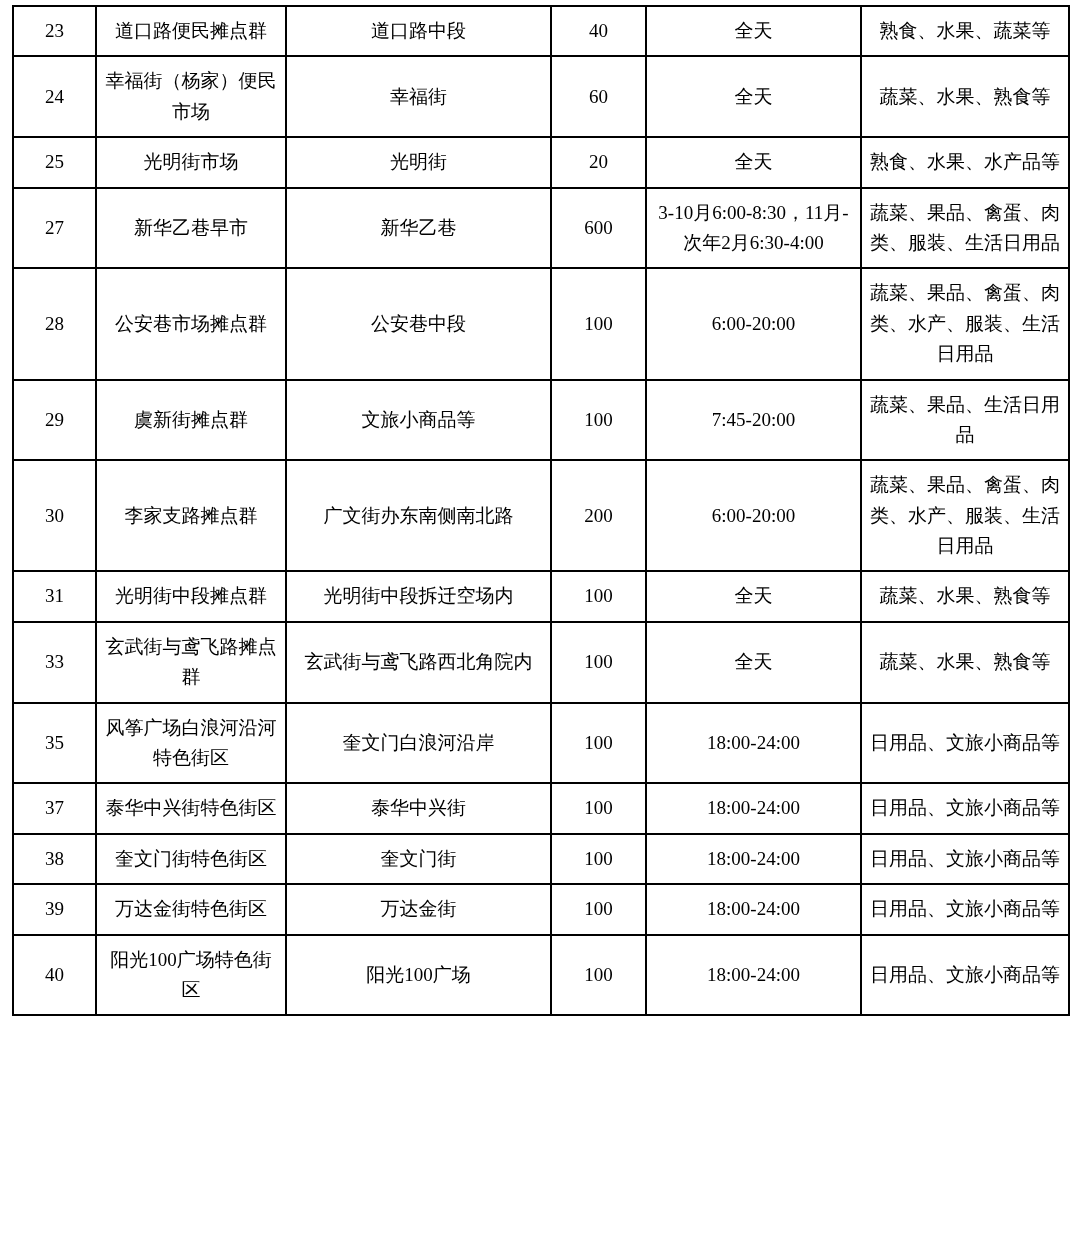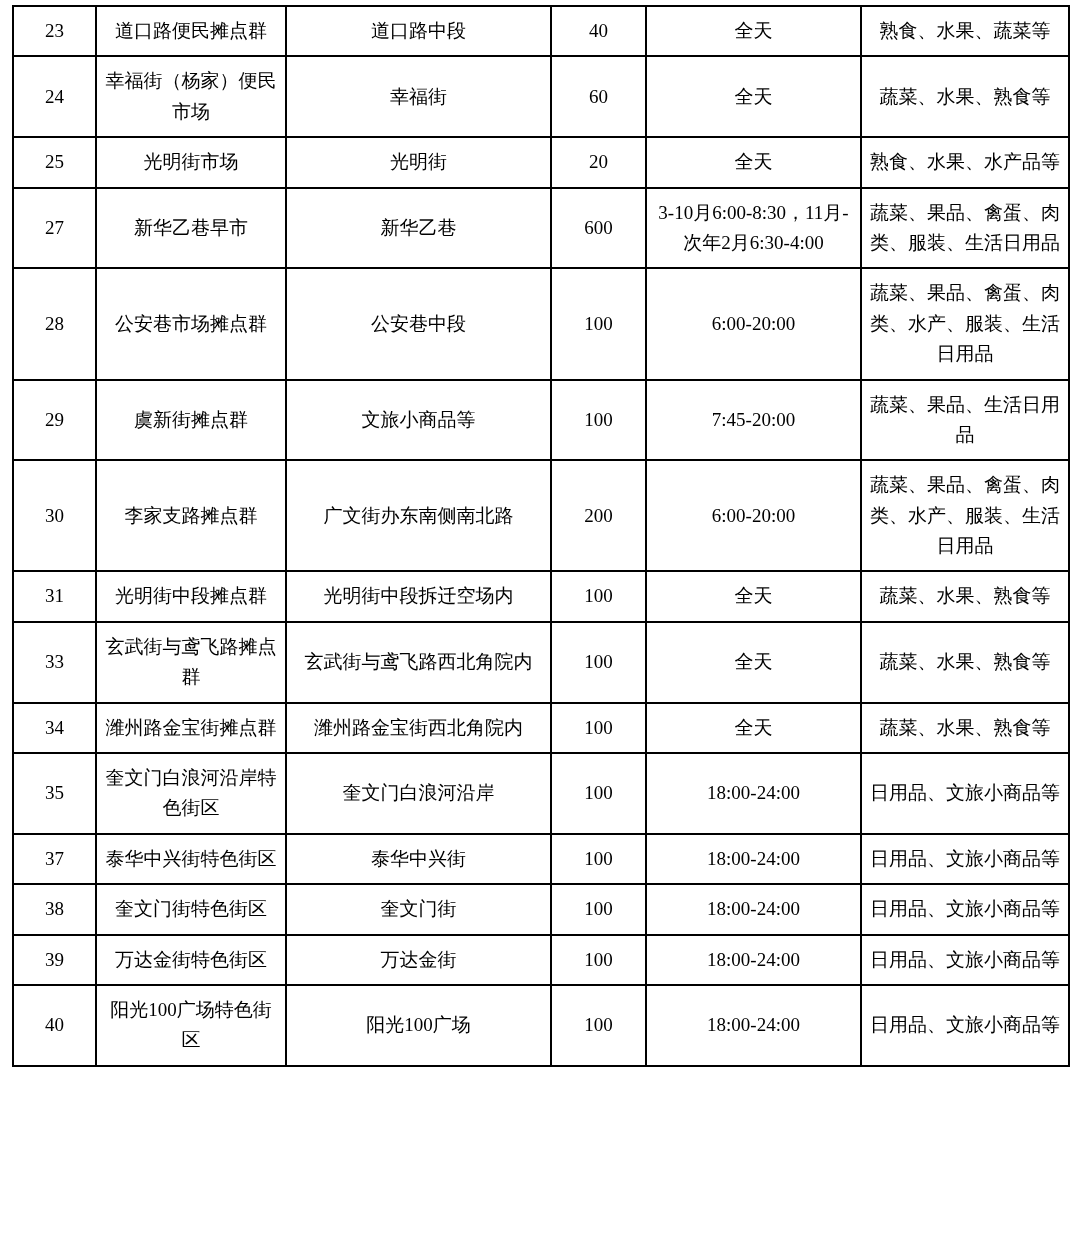--- a/index.html
+++ b/index.html
@@ -120,30 +120,22 @@
         </tr>
         <tr>
           <td>33</td>
           <td>玄武街与鸢飞路摊点群</td>
           <td>玄武街与鸢飞路西北角院内</td>
           <td>100</td>
           <td>全天</td>
           <td>蔬菜、水果、熟食等</td>
         </tr>
         <tr>
-          <td>34</td>
-          <td>潍州路金宝街摊点群</td>
-          <td>潍州路金宝街西北角院内</td>
-          <td>100</td>
-          <td>全天</td>
-          <td>蔬菜、水果、熟食等</td>
-        </tr>
-        <tr>
           <td>35</td>
-          <td>奎文门白浪河沿岸特色街区</td>
+          <td>风筝广场白浪河沿河特色街区</td>
           <td>奎文门白浪河沿岸</td>
           <td>100</td>
           <td>18:00-24:00</td>
           <td>日用品、文旅小商品等</td>
         </tr>
         <tr>
           <td>37</td>
           <td>泰华中兴街特色街区</td>
           <td>泰华中兴街</td>
           <td>100</td>

